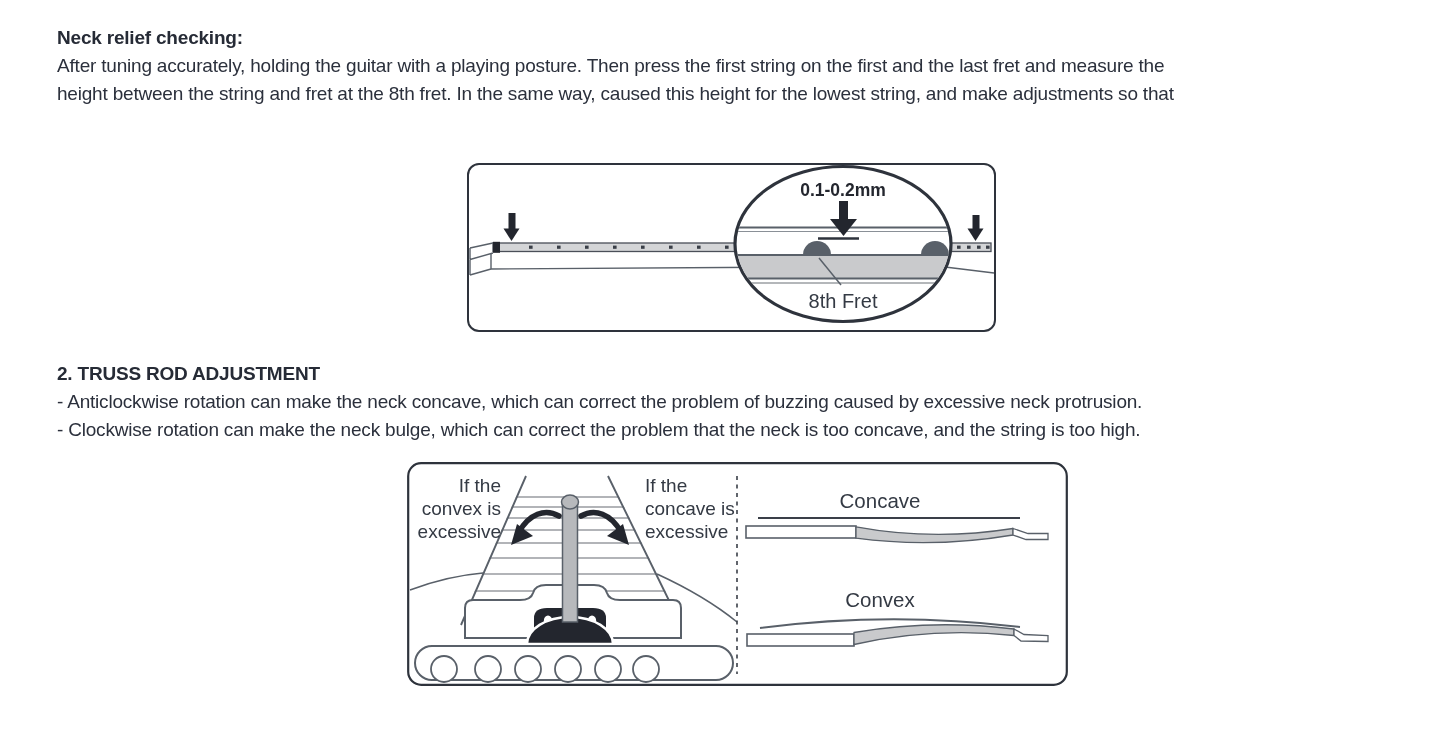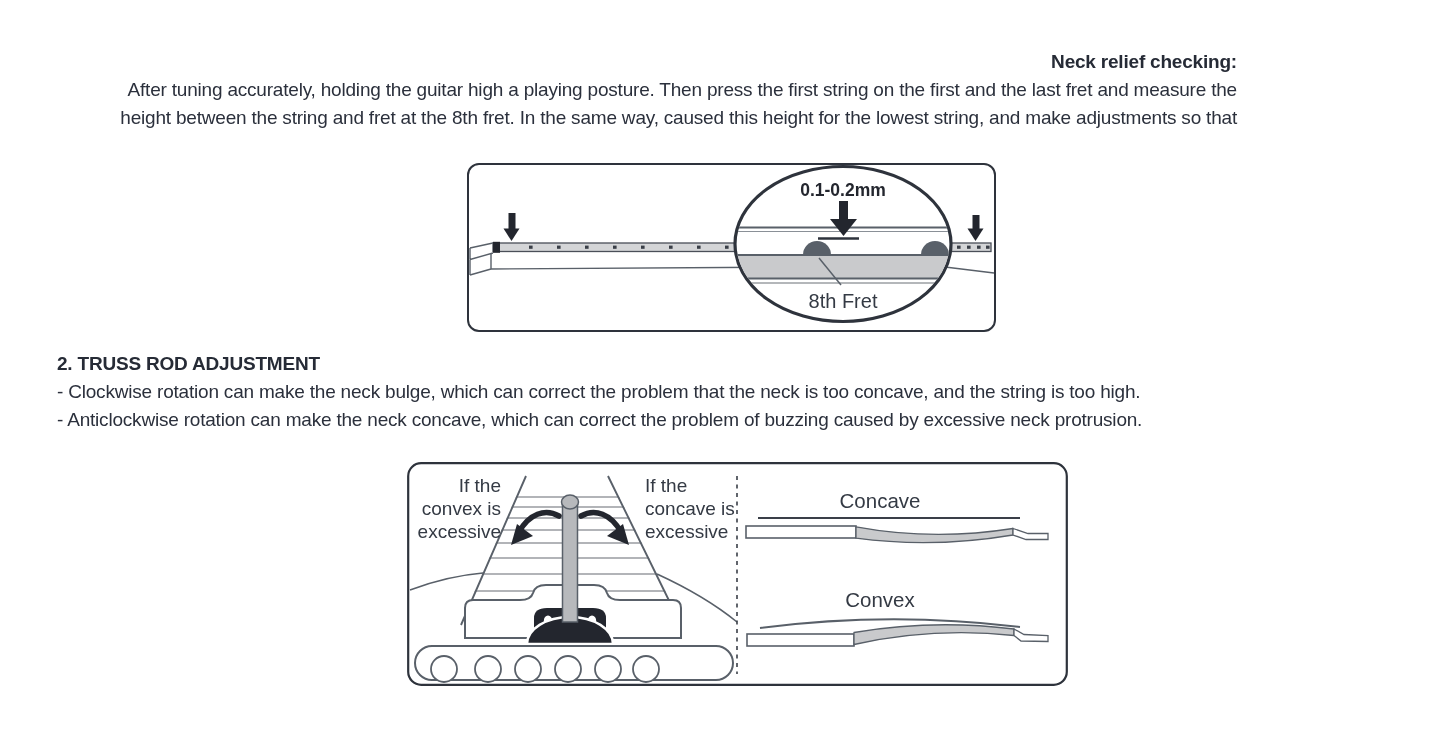--- a/index.html
+++ b/index.html
@@ -12,23 +12,23 @@
   .abs{position:absolute;}
   .text-block{left:57px;width:1180px;font-size:19px;line-height:28px;letter-spacing:-0.2px;}
   .h-bold{font-weight:700;color:#262b36;}
   .fig{position:absolute;}
   svg text{font-family:"Liberation Sans", sans-serif;fill:#343a44;}
   svg .bold-label{font-weight:700;fill:#23262e;}
 </style>
 </head>
 <body>
 
-<div class="abs text-block" style="top:48px;text-align:right;">
+<div class="abs text-block" style="top:24px;">
   <div class="h-bold">Neck relief checking:</div>
-  <div>After tuning accurately, holding the guitar high a playing posture. Then press the first string on the first and the last fret and measure the</div>
+  <div>After tuning accurately, holding the guitar with a playing posture. Then press the first string on the first and the last fret and measure the</div>
   <div>height between the string and fret at the 8th fret. In the same way, caused this height for the lowest string, and make adjustments so that</div>
 </div>
 
 <svg class="fig" style="left:467px;top:163px;" width="529" height="169" viewBox="0 0 529 169">
   <defs>
     <clipPath id="magClip">
         <ellipse cx="376" cy="81" rx="106.5" ry="76"></ellipse>
       </clipPath>
   </defs>
 
@@ -80,24 +80,24 @@
   </g>
 
   <text x="376" y="33" text-anchor="middle" font-size="17.5" class="bold-label">0.1-0.2mm</text>
   <g fill="#23262e">
     <rect x="372" y="38" width="9" height="19"></rect>
       <polygon points="363,56 390,56 376.5,73"></polygon>
   </g>
   <text x="376" y="145" text-anchor="middle" font-size="20">8th Fret</text>
 </svg>
 
-<div class="abs text-block" style="top:350px;">
+<div class="abs text-block" style="top:360px;">
   <div class="h-bold">2. TRUSS ROD ADJUSTMENT</div>
+  <div>- Anticlockwise rotation can make the neck concave, which can correct the problem of buzzing caused by excessive neck protrusion.</div>
   <div>- Clockwise rotation can make the neck bulge, which can correct the problem that the neck is too concave, and the string is too high.</div>
-  <div>- Anticlockwise rotation can make the neck concave, which can correct the problem of buzzing caused by excessive neck protrusion.</div>
 </div>
 
 <svg class="fig" style="left:407px;top:462px;" width="661" height="224" viewBox="0 0 661 224">
   <defs>
     <clipPath id="trapClip">
         <polygon points="119,12 201,12 276,165 52,165"></polygon>
       </clipPath>
   </defs>
 
   <rect x="1.2" y="1.2" width="658.6" height="221.6" rx="13" fill="#ffffff" stroke="#2e333c" stroke-width="2.2"></rect>

